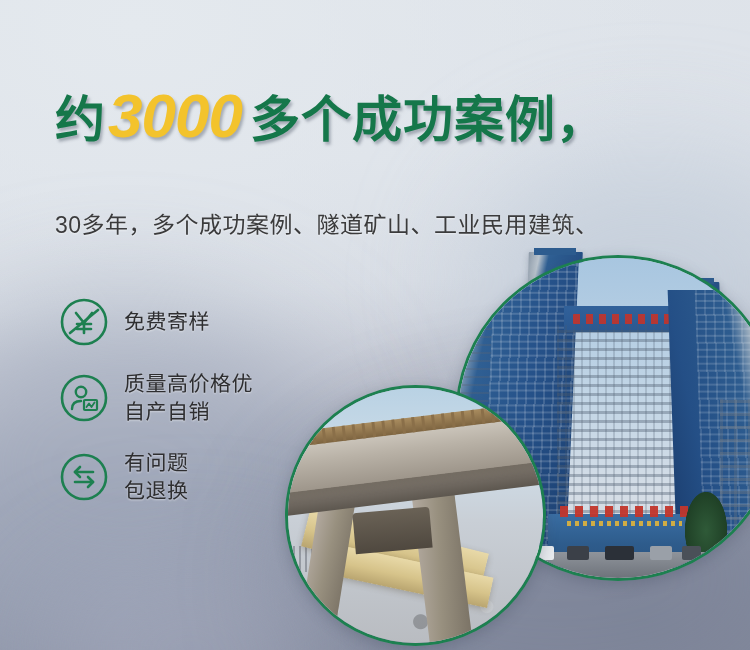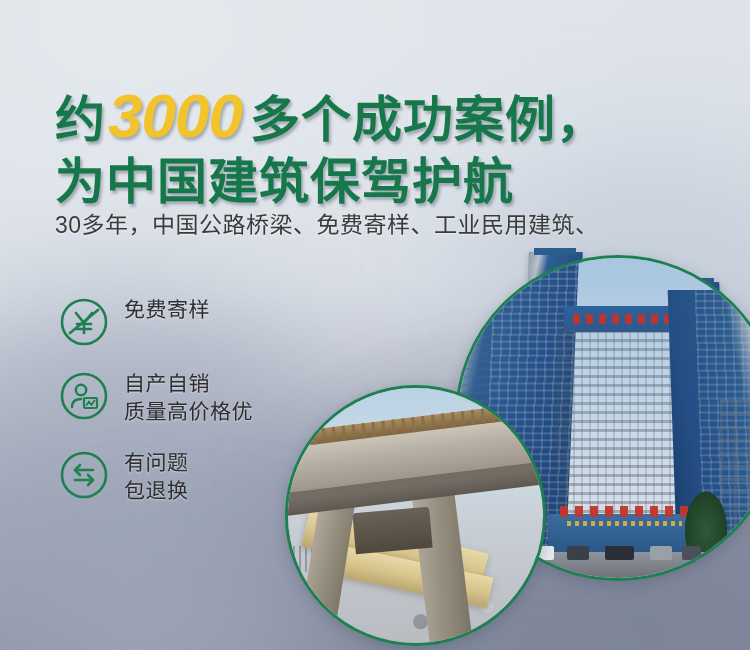--- a/index.html
+++ b/index.html
@@ -69,21 +69,21 @@
     text-shadow:0 1px 2px rgba(255,255,255,.55);
   }
   .sub-line{display:block;white-space:nowrap;}
 
   
   .features{
     position:absolute;left:58px;top:296px;
     width:300px;
   }
   .feature{
-    display:flex;
+    display:flex;align-items:center;
     margin-bottom:22px;
   }
   .feature:last-child{margin-bottom:17px;}
   .f-icon{
     flex:0 0 auto;
     width:52px;height:52px;
     margin-right:14px;
   }
   .f-icon svg{display:block;width:52px;height:52px;}
   .f-text{
@@ -275,27 +275,24 @@
   <div class="bg-blob blob-b"></div>
   <div class="bg-blob blob-c"></div>
   <div class="bg-blob blob-d"></div>
 
   <div class="headline">
     <div class="hl-row">
       <span class="hl-green">约</span>
       <span class="hl-gold">3000</span>
       <span class="hl-green">多个成功案例，</span>
     </div>
-    <div class="hl-row hl-row2">
-      <span class="hl-green">为中国建筑保驾护航</span>
-    </div>
   </div>
 
   <div class="subtitle">
-    <span class="sub-line">30多年，中国公路桥梁、免费寄样、工业民用建筑、</span>
+    <span class="sub-line">30多年，多个成功案例、隧道矿山、工业民用建筑、</span>
   </div>
 
   <div class="features">
 
     <div class="feature">
       <span class="f-icon">
         <svg viewBox="0 0 52 52" fill="none" xmlns="http://www.w3.org/2000/svg">
           <circle cx="26" cy="26" r="22" stroke="#1d8050" stroke-width="2.6"></circle>
           <path d="M18 17 L26 27 L34 17" stroke="#1d8050" stroke-width="2.6" stroke-linecap="round"></path>
           <path d="M26 27 V37" stroke="#1d8050" stroke-width="2.6" stroke-linecap="round"></path>
@@ -314,22 +311,22 @@
       <span class="f-icon">
         <svg viewBox="0 0 52 52" fill="none" xmlns="http://www.w3.org/2000/svg">
           <circle cx="26" cy="26" r="22" stroke="#1d8050" stroke-width="2.6"></circle>
           <circle cx="23" cy="20" r="5.2" stroke="#1d8050" stroke-width="2.4"></circle>
           <path d="M14 37 q0-8 9-8" stroke="#1d8050" stroke-width="2.4" stroke-linecap="round"></path>
           <rect x="26" y="28" width="13" height="10" rx="1" stroke="#1d8050" stroke-width="2.2"></rect>
           <path d="M28.5 35 L31 31.5 L33.5 35 L36.5 30.5" stroke="#1d8050" stroke-width="1.8" stroke-linecap="round" stroke-linejoin="round"></path>
         </svg>
       </span>
       <span class="f-text">
+        <span>质量高价格优</span>
         <span>自产自销</span>
-        <span>质量高价格优</span>
       </span>
     </div>
 
     <div class="feature">
       <span class="f-icon">
         <svg viewBox="0 0 52 52" fill="none" xmlns="http://www.w3.org/2000/svg">
           <circle cx="26" cy="26" r="22" stroke="#1d8050" stroke-width="2.6"></circle>
           <path d="M35 21 H17" stroke="#1d8050" stroke-width="2.6" stroke-linecap="round"></path>
           <path d="M22 16 L17 21 L22 26" stroke="#1d8050" stroke-width="2.6" stroke-linecap="round" stroke-linejoin="round"></path>
           <path d="M17 31 H35" stroke="#1d8050" stroke-width="2.6" stroke-linecap="round"></path>

